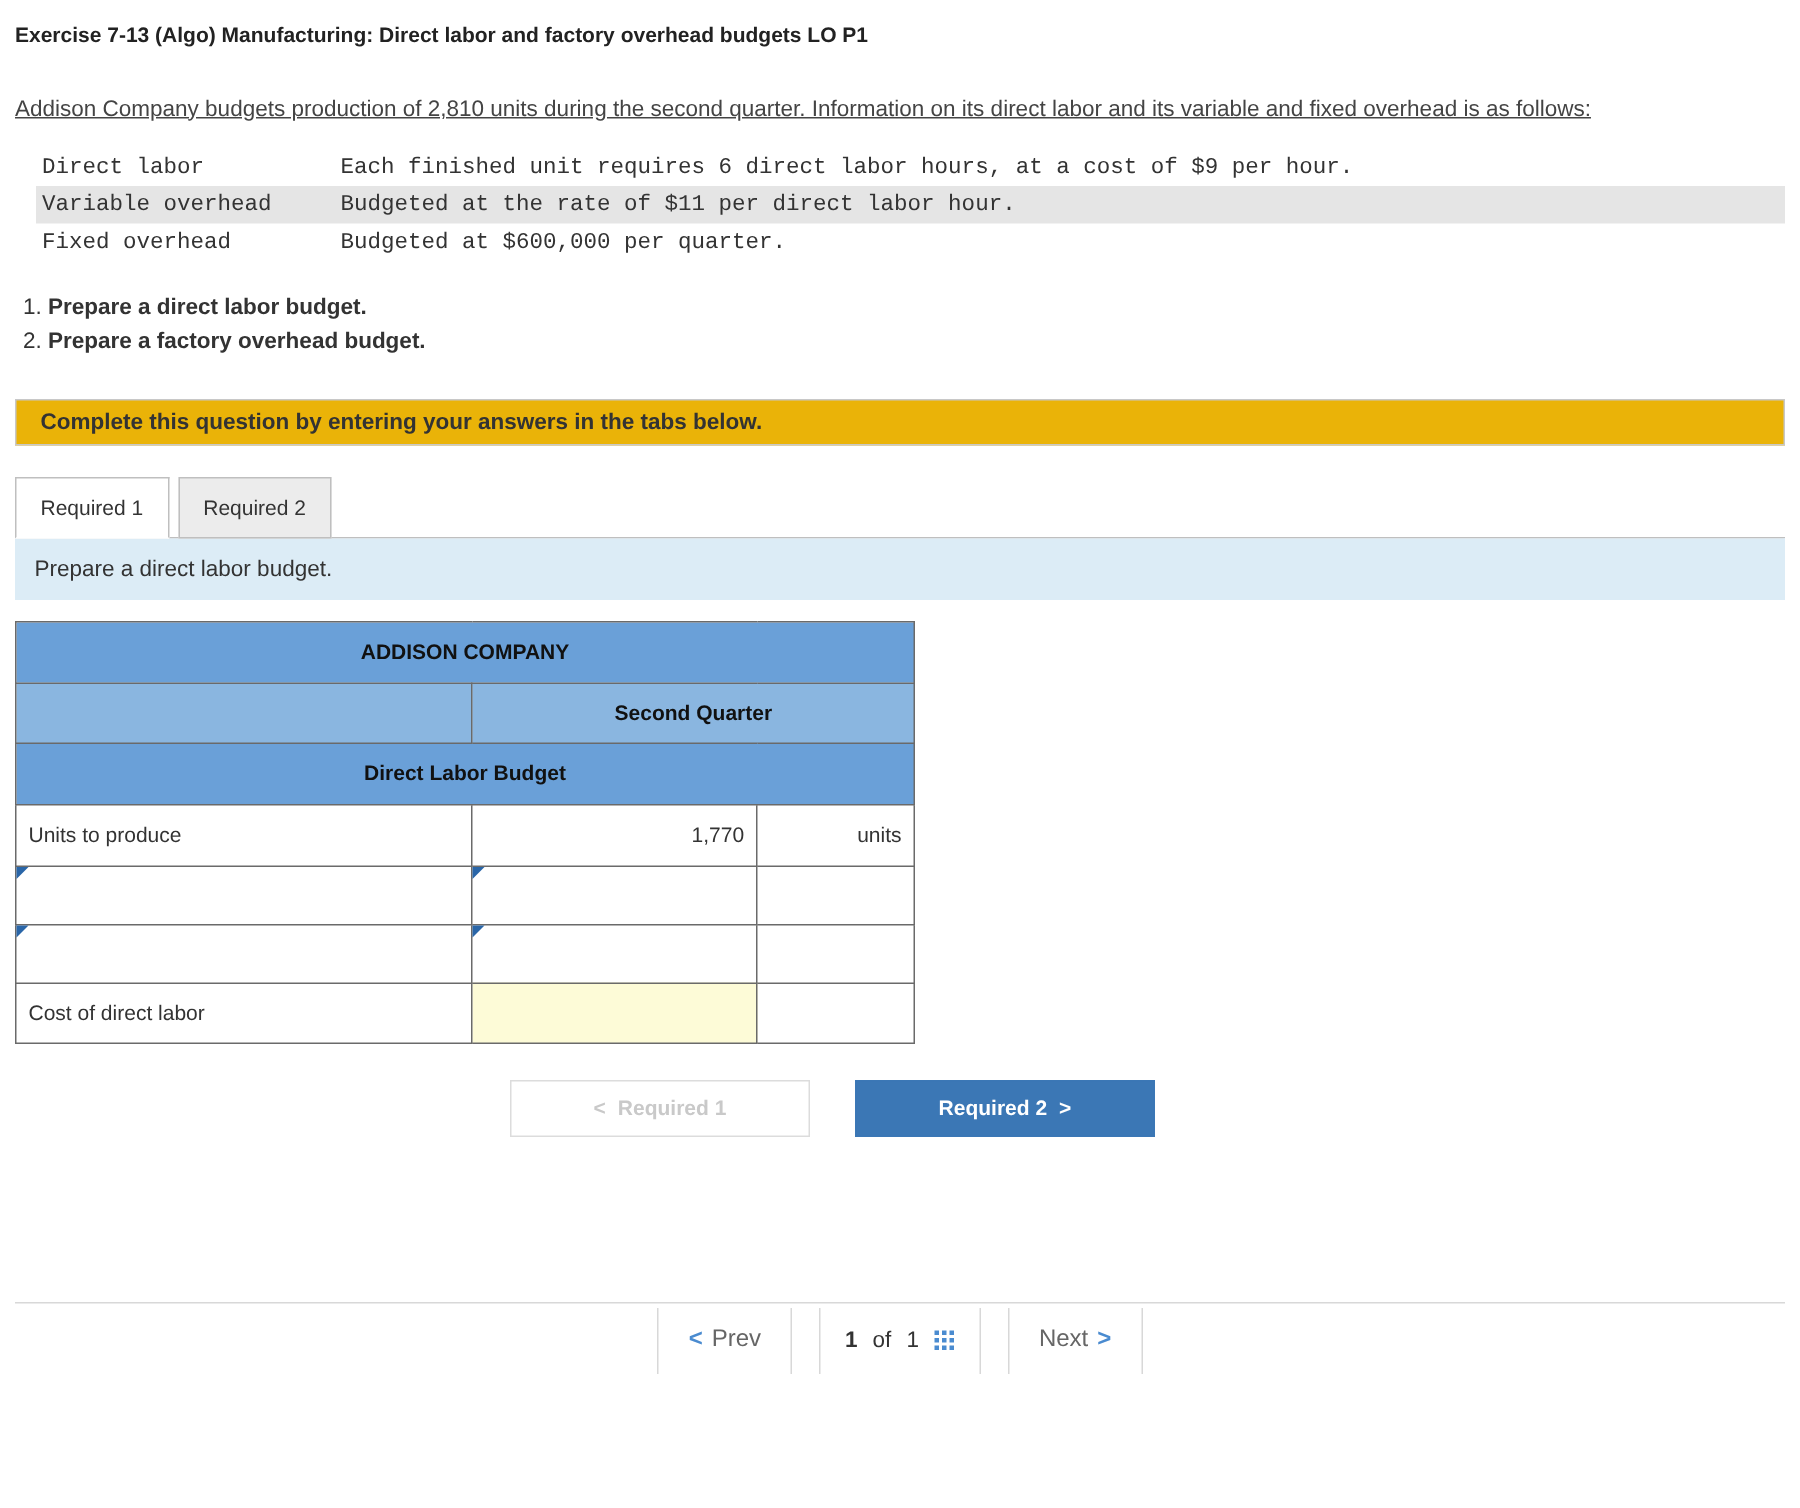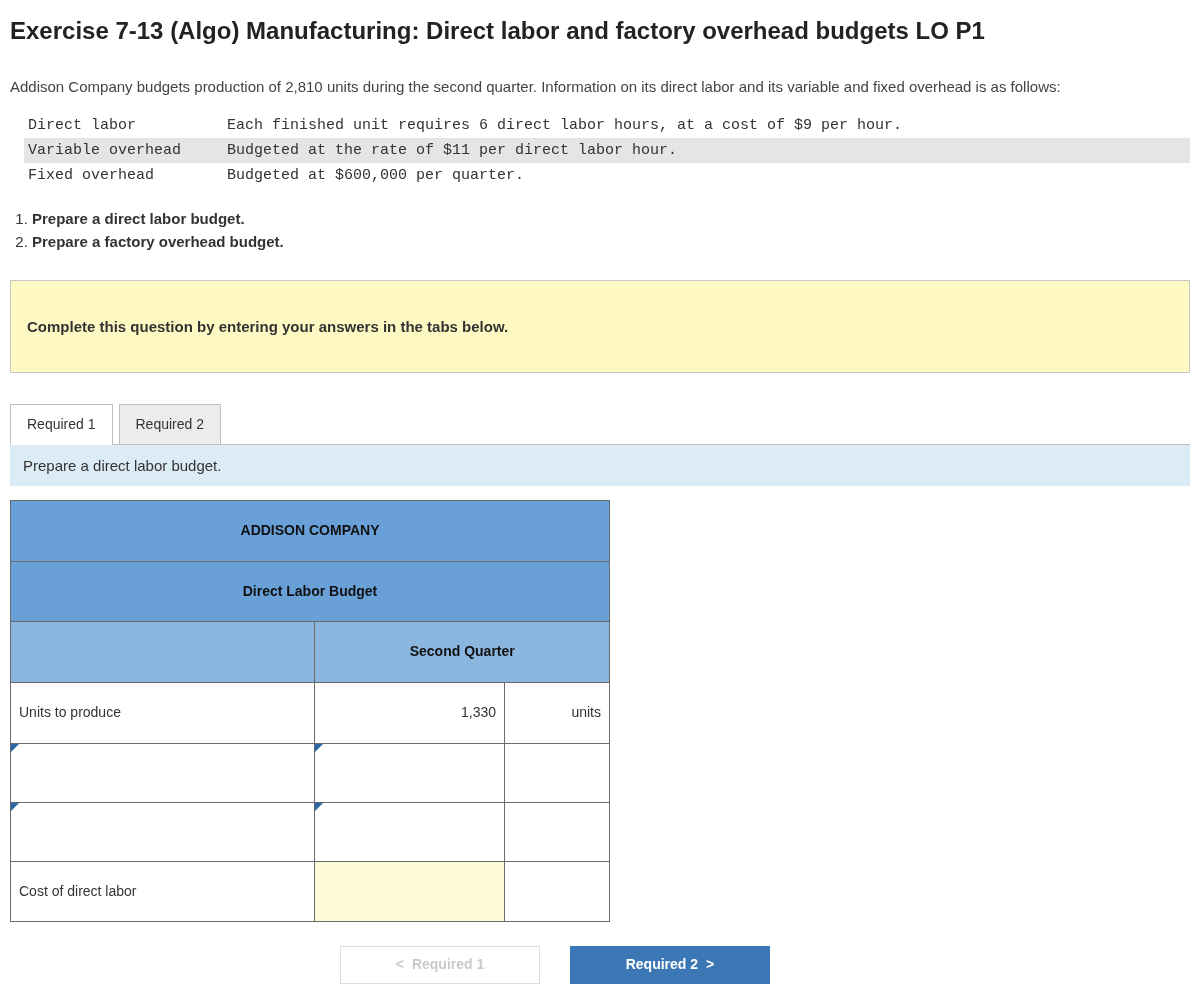--- a/index.html
+++ b/index.html
@@ -6,46 +6,46 @@
   body {
     font-family: Arial, Helvetica, sans-serif;
     margin: 0;
     padding: 10px;
     width: 1200px;
     color: #333;
     font-size: 15px;
     line-height: 1.4;
   }
   h1.title {
-    font-size: 24px;
+    font-size: 14px;
     font-weight: bold;
     color: #222;
     margin: 4px 0 28px 0;
   }
-  .intro { color: #444; margin-bottom: 16px; }
+  .intro { color: #444; margin-bottom: 16px; text-decoration: underline; }
   .info-block {
     font-family: "Courier New", monospace;
     font-size: 15px;
     white-space: normal;
     margin: 10px 0 20px 14px;
     color: #333;
   }
   .info-row { padding: 2px 4px; }
   .info-row.hl { background: #e5e5e5; }
   .info-label { display: inline-block; width: 190px; }
   ol.tasks { margin: 10px 0 28px 22px; padding:0; }
   ol.tasks li { margin-bottom: 2px; }
   ol.tasks b { font-weight: bold; }
 
   .instruction-bar {
-    background: #fef9c3;
+    background: #eab308;
     border: 1px solid #c8c8c8;
-    padding: 35px 16px;
+    padding: 4px 16px;
     font-weight: bold;
-    margin-bottom: 30px;
+    margin-bottom: 20px;
   }
 
   .tabs-row { display:flex; align-items:flex-end; }
   .tab {
     border: 1px solid #bfbfbf;
     padding: 10px 16px;
     font-size: 14px;
     cursor: pointer;
     margin-right: 6px;
     position: relative;
@@ -61,21 +61,21 @@
     border-right:1px solid #dcecf6;
     margin-bottom: 14px;
   }
 
   table.budget {
     border-collapse: collapse;
     width: 600px;
   }
   table.budget td, table.budget th {
     border: 1px solid #6a6a6a;
-    padding: 20px 8px;
+    padding: 10px 8px;
     font-size: 14px;
     height: 30px;
   }
   .hdr { background: #6aa0d8; font-weight: bold; text-align: center; color:#111; }
   .hdr2 { background: #8ab6e0; font-weight: bold; text-align: center; color:#111; }
   .col-label { width: 305px; }
   .col-val   { width: 190px; text-align: right; }
   .col-unit  { width: 105px; text-align: right; }
   .cell-yellow { background: #fdfbd7; }
   .cell-select { position: relative; padding:0; }
@@ -174,29 +174,29 @@
 </div>
 <div class="tab-line"></div>
 <div class="tab-content-header">Prepare a direct labor budget.</div>
 
 <table class="budget">
   <tbody>
       <tr>
         <td class="hdr" colspan="3">ADDISON COMPANY</td>
       </tr>
   <tr>
+    <td class="hdr2 col-label"></td>
+    <td class="hdr2" colspan="2">Second Quarter</td>
+  </tr>
+  <tr>
         <td class="hdr" colspan="3">Direct Labor Budget</td>
       </tr>
   <tr>
-    <td class="hdr2 col-label"></td>
-    <td class="hdr2" colspan="2">Second Quarter</td>
-  </tr>
-  <tr>
     <td class="col-label">Units to produce</td>
-    <td class="col-val">1,330</td>
+    <td class="col-val">1,770</td>
     <td class="col-unit">units</td>
   </tr>
   <tr>
     <td class="col-label cell-select">
           <span class="sel-tick"></span>
           <div class="sel-inner"></div>
         </td>
     <td class="col-val cell-select">
           <span class="sel-tick"></span>
           <div class="sel-inner"></div>

